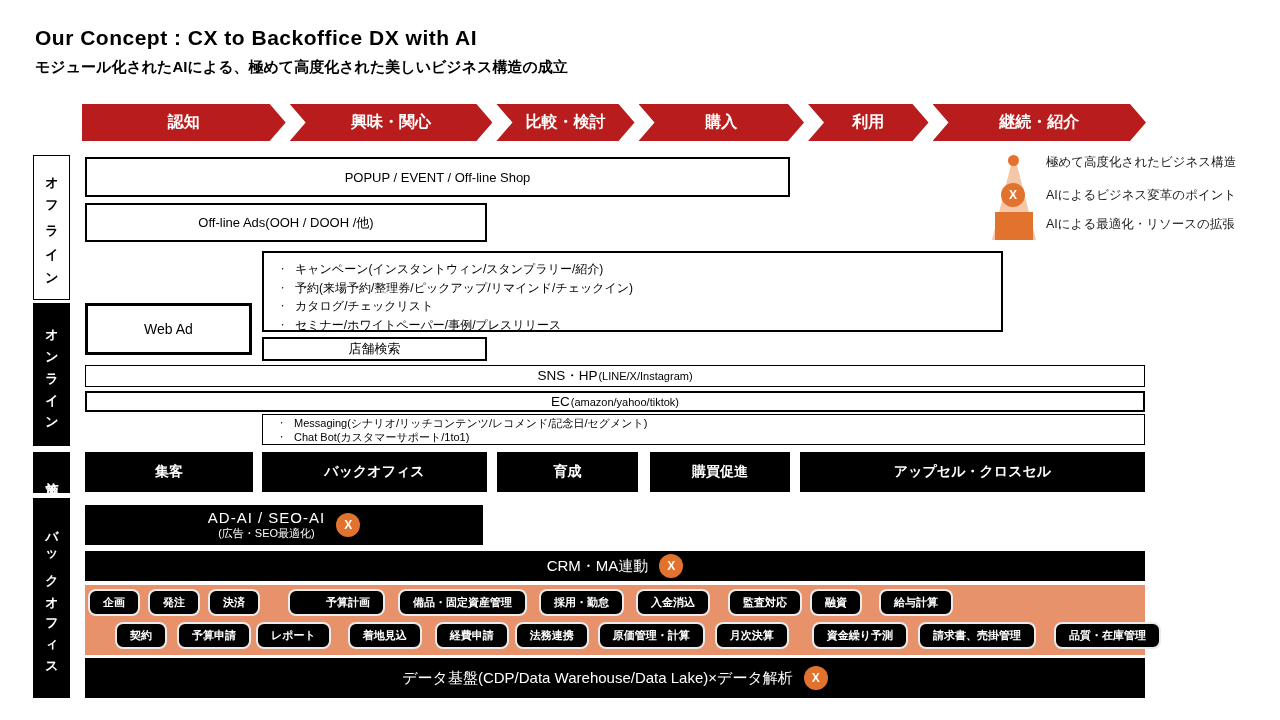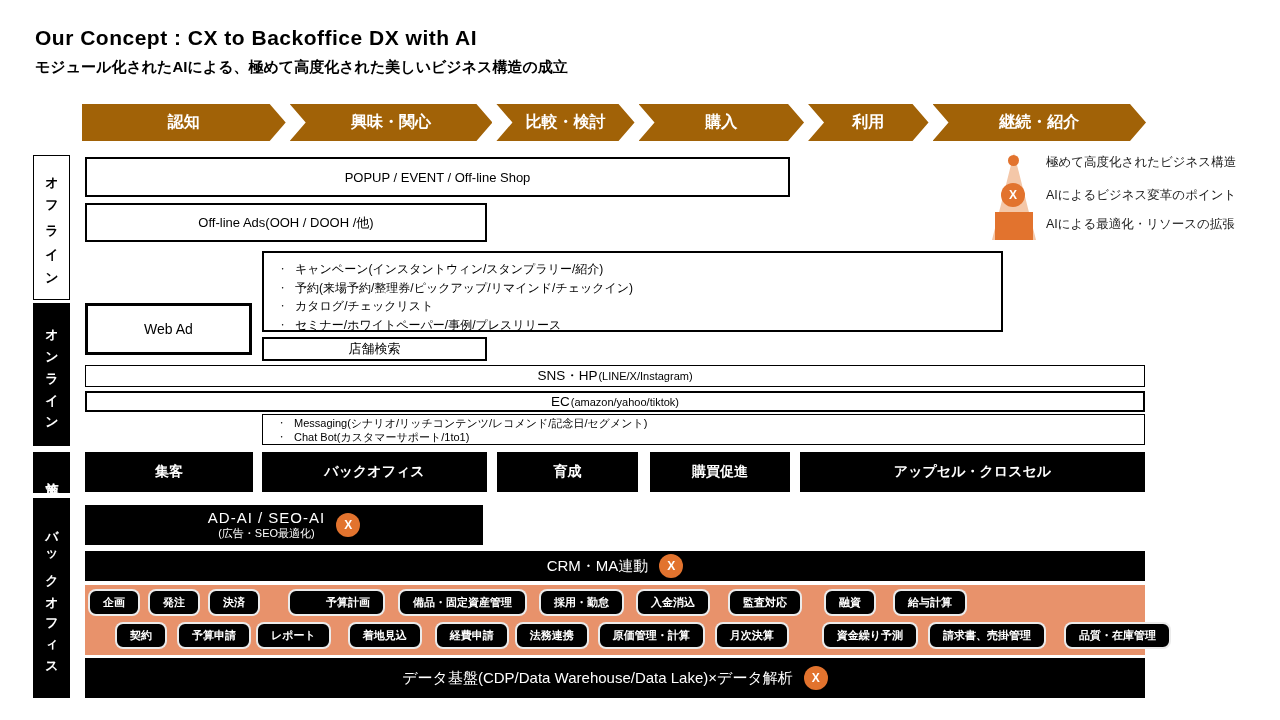--- a/index.html
+++ b/index.html
@@ -7,21 +7,21 @@
   }
   *{ box-sizing:border-box; margin:0; padding:0; }
   body{ background:#fff; font-family:"Liberation Sans", sans-serif; }
   .canvas{ position:relative; width:1280px; height:720px; background:#fff; overflow:hidden; }
 
   .title{ position:absolute; left:35px; top:26px; font-size:21px; font-weight:bold; color:#000; letter-spacing:.5px; }
   .subtitle{ position:absolute; left:35px; top:58px; font-size:15px; font-weight:bold; color:#000; }
 
   
   .funnel{ position:absolute; left:82px; top:104px; width:1064px; height:37px; display:flex; }
-  .stage{ background:#a16207; color:#fff; display:flex; align-items:center; justify-content:center;
+  .stage{ background:#b91c1c; color:#fff; display:flex; align-items:center; justify-content:center;
           font-size:16px; font-weight:bold;
           clip-path:polygon(0 0, calc(100% - 16px) 0, 100% 50%, calc(100% - 16px) 100%, 0 100%, 16px 50%); }
   .stage + .stage{ margin-left:4px; }
   .funnel .stage:nth-of-type(1){ flex:208 0 0; clip-path:polygon(0 0, calc(100% - 16px) 0, 100% 50%, calc(100% - 16px) 100%, 0 100%); }
   .funnel .stage:nth-of-type(2){ flex:207 0 0; }
   .funnel .stage:nth-of-type(3){ flex:141 0 0; }
   .funnel .stage:nth-of-type(4){ flex:169 0 0; }
   .funnel .stage:nth-of-type(5){ flex:123 0 0; }
   .funnel .stage:nth-of-type(6){ flex:218 0 0; }
 
@@ -84,27 +84,27 @@
   
   .oband{ position:absolute; left:85px; top:585px; width:1060px; height:70px; background:var(--band); }
   .chip-row{ position:absolute; display:flex; align-items:center; height:28px; }
   .row1{ left:3px; top:3px; } .row2{ left:3px; top:36px; }
   .chip{ background:#000; color:#fff; font-size:11px; font-weight:bold; white-space:nowrap;
          border:2px solid rgba(255,255,255,.92); border-radius:8px; padding:4px 13px;
          display:flex; align-items:center; justify-content:center; }
   .row1 .chip:nth-of-type(2){ margin-left:8px; }  .row1 .chip:nth-of-type(3){ margin-left:8px; }
   .row1 .chip:nth-of-type(4){ margin-left:28px;padding-left:36px; } .row1 .chip:nth-of-type(5){ margin-left:13px; }
   .row1 .chip:nth-of-type(6){ margin-left:12px; } .row1 .chip:nth-of-type(7){ margin-left:12px; }
-  .row1 .chip:nth-of-type(8){ margin-left:18px; } .row1 .chip:nth-of-type(9){ margin-left:22px; }
+  .row1 .chip:nth-of-type(8){ margin-left:18px; } .row1 .chip:nth-of-type(9){ margin-left:8px; }
   .row1 .chip:nth-of-type(10){ margin-left:17px; }
   .row2 .chip:nth-of-type(1){ margin-left:27px; } .row2 .chip:nth-of-type(2){ margin-left:10px; }
   .row2 .chip:nth-of-type(3){ margin-left:5px; }  .row2 .chip:nth-of-type(4){ margin-left:17px; }
   .row2 .chip:nth-of-type(5){ margin-left:13px; } .row2 .chip:nth-of-type(6){ margin-left:6px; }
   .row2 .chip:nth-of-type(7){ margin-left:9px; }  .row2 .chip:nth-of-type(8){ margin-left:10px; }
-  .row2 .chip:nth-of-type(9){ margin-left:33px; } .row2 .chip:nth-of-type(10){ margin-left:10px; }
+  .row2 .chip:nth-of-type(9){ margin-left:23px; } .row2 .chip:nth-of-type(10){ margin-left:10px; }
   .row2 .chip:nth-of-type(11){ margin-left:18px; }
 </style>
 </head>
 <body>
 
 <div class="canvas">
 
   <div class="title">Our Concept :  CX to Backoffice DX with AI</div>
   <div class="subtitle">モジュール化されたAIによる、極めて高度化された美しいビジネス構造の成立</div>
 

